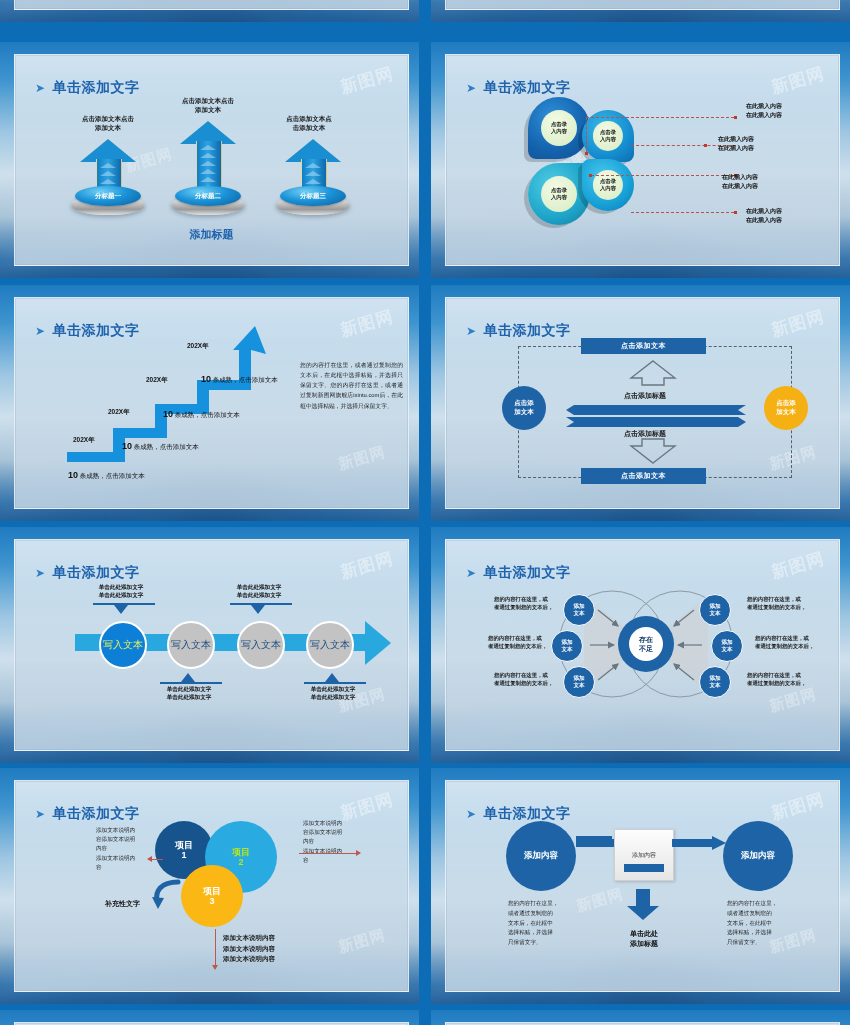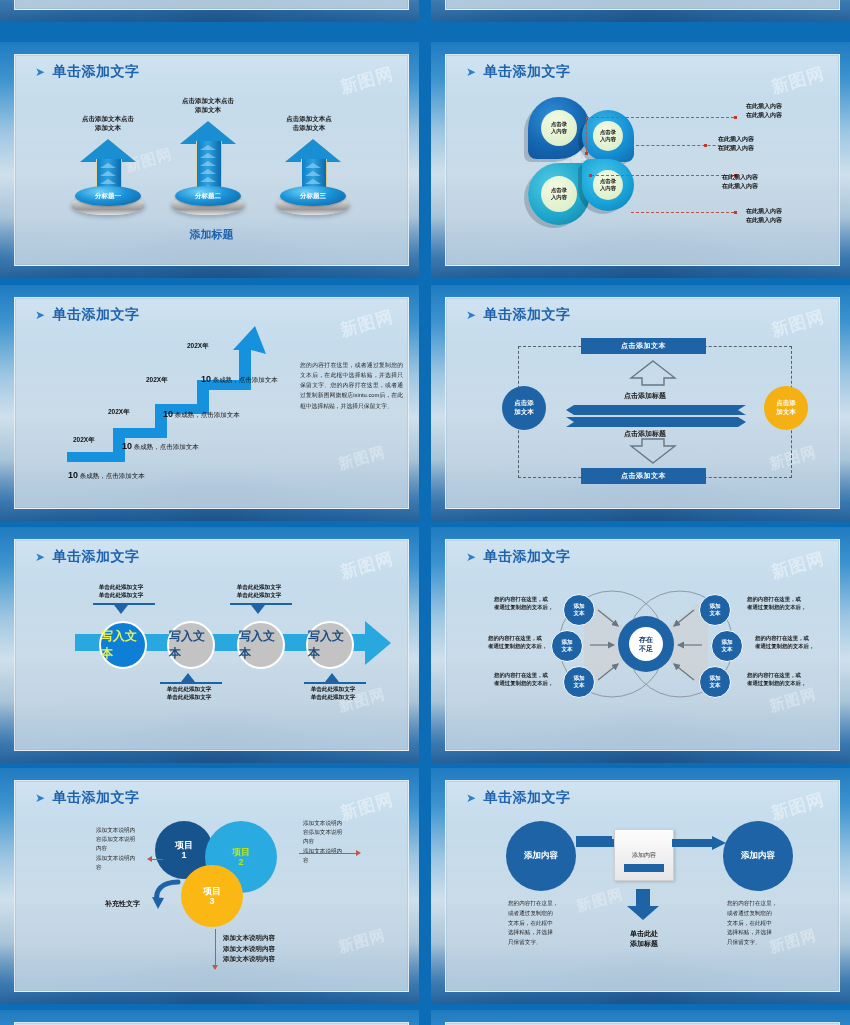--- a/index.html
+++ b/index.html
@@ -37,21 +37,21 @@
   .wm{
     position:absolute;font-size:17px;font-weight:bold;color:rgba(255,255,255,.42);
     letter-spacing:1px;pointer-events:none;transform:rotate(-16deg);
     font-family:"DejaVu Sans",sans-serif;
   }
   .wm.w1{right:14px;top:14px;}
   .wm.w2{left:110px;top:96px;font-size:15px;color:rgba(255,255,255,.30);}
   .wm.w3{right:22px;bottom:40px;font-size:15px;color:rgba(255,255,255,.32);}
 
   .stitle{
-    position:absolute;left:20px;top:8px;font-size:14px;font-weight:bold;
+    position:absolute;left:20px;top:24px;font-size:14px;font-weight:bold;
     color:#1f63ad;letter-spacing:.5px;white-space:nowrap;
   }
   .stitle .chev{color:#2f7fc8;font-size:12px;margin-right:7px;}
 
   
   .arw{position:absolute;width:56px;height:60px;}
   .arw .shaft{
     position:absolute;left:16px;top:20px;width:24px;height:42px;
     background:linear-gradient(90deg,#0f7fc8 0%,#2ea3e0 45%,#0c6aad 100%);
     border-left:1px solid #e8d79a;border-right:1px solid #d9c78a;
@@ -118,21 +118,21 @@
     display:flex;align-items:center;justify-content:center;letter-spacing:.5px;
   }
   .circ{position:absolute;border-radius:50%;display:flex;align-items:center;justify-content:center;
         text-align:center;font-size:6.5px;font-weight:bold;color:#fff;line-height:1.35;}
   .s4cap{position:absolute;font-size:7px;font-weight:bold;color:#1c1c1c;white-space:nowrap;}
 
   
   .tbar{position:absolute;height:17px;background:#29a8e0;}
   .tcirc{position:absolute;width:44px;height:44px;border-radius:50%;
          display:flex;align-items:center;justify-content:center;
-         font-size:12px;font-weight:bold;border:2px solid #fff;}
+         font-size:10px;font-weight:normal;border:2px solid #fff;}
   .tcirc.blue{background:#0d7fd6;color:#e7f25c;}
   .tcirc.grey{background:#c3c3c3;color:#1e4d80;}
   .s5cap{position:absolute;text-align:center;font-size:5.6px;font-weight:bold;color:#111;line-height:1.4;white-space:nowrap;}
   .s5rule{position:absolute;height:2px;background:#1d63a6;}
   .s5tri{position:absolute;width:0;height:0;border-left:7px solid transparent;border-right:7px solid transparent;}
   .s5tri.dn{border-top:9px solid #1d63a6;}
   .s5tri.up{border-bottom:9px solid #1d63a6;}
   .s5arrow{position:absolute;width:0;height:0;border-top:22px solid transparent;border-bottom:22px solid transparent;border-left:26px solid #29a8e0;}
   .hub{position:absolute;width:56px;height:56px;border-radius:50%;background:#1d63a6;
        display:flex;align-items:center;justify-content:center;}

